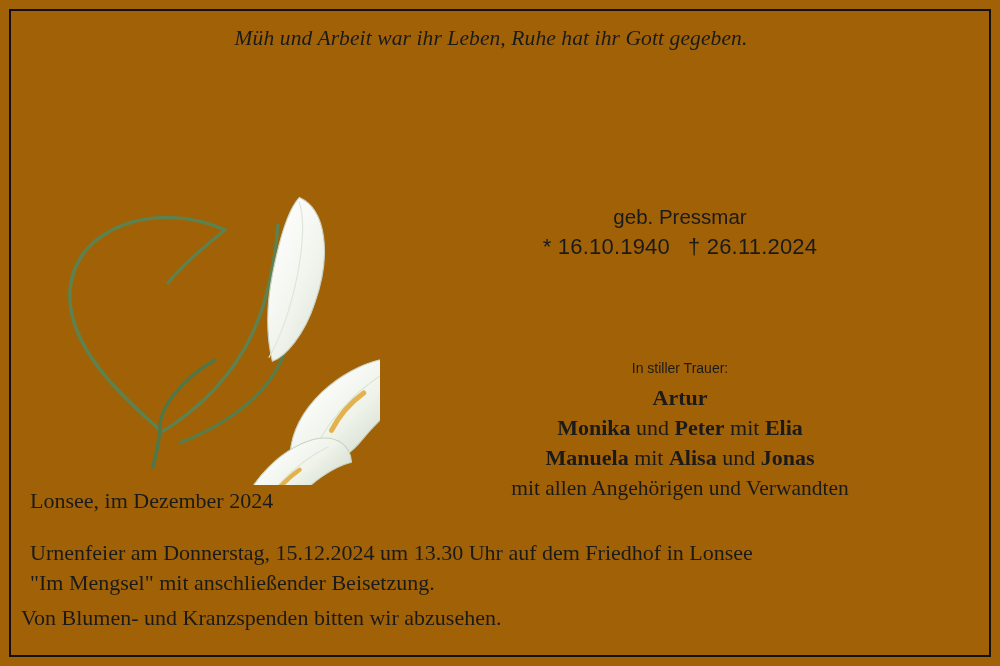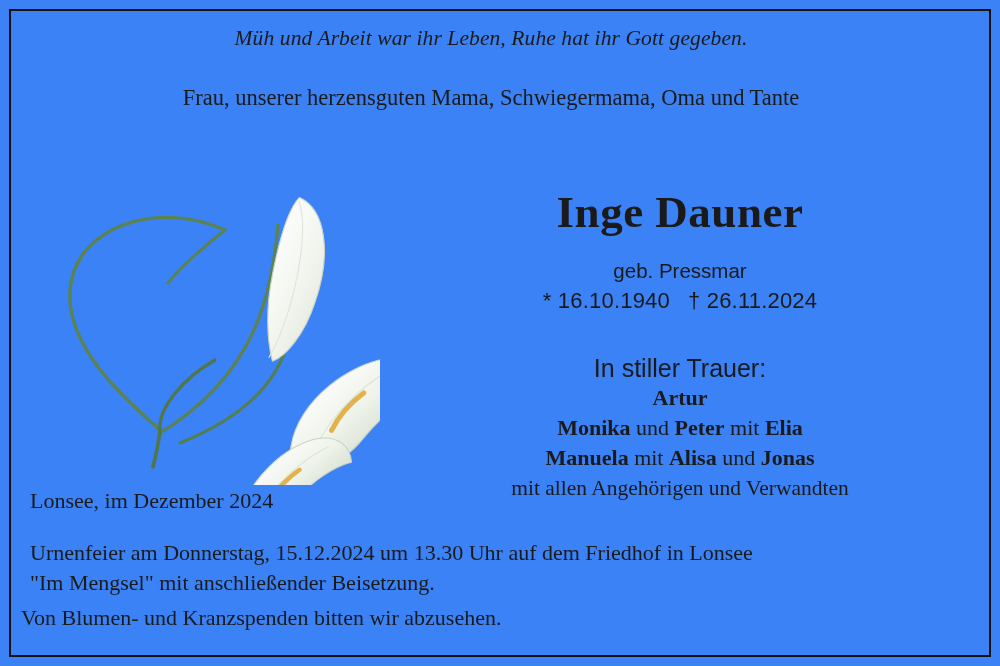--- a/index.html
+++ b/index.html
@@ -11,21 +11,21 @@
     width: 1000px;
     height: 666px;
     font-family: "Liberation Serif", serif;
     color: #1a1a1a;
     overflow: hidden;
   }
   #page {
     position: relative;
     width: 1000px;
     height: 666px;
-    background: #3b82f6;
+    background: #a16207;
     box-sizing: border-box;
   }
   .frame {
     position: absolute;
     left: 9px;
     top: 9px;
     width: 982px;
     height: 648px;
     border: 2px solid #111111;
     box-sizing: border-box;
@@ -95,21 +95,21 @@
   
   .mourners {
     position: absolute;
     left: 400px;
     top: 353px;
     width: 560px;
     text-align: center;
     font-size: 22px;
     line-height: 30px;
   }
-  .mourners .lead { font-family: "Liberation Sans", sans-serif; font-size: 25px; }
+  .mourners .lead { font-family: "Liberation Sans", sans-serif; font-size: 14px; }
   .mourners .row { white-space: nowrap; }
   .mourners .row b { font-weight: bold; }
   .mourners .all { font-size: 21.5px; }
 
   
   .place-date {
     position: absolute;
     left: 30px;
     top: 488px;
     font-size: 22px;
@@ -131,21 +131,20 @@
 </style>
 </head>
 <body>
 
 <div id="page">
   <div class="frame"></div>
 
   <div class="motto">Müh und Arbeit war ihr Leben, Ruhe hat ihr Gott gegeben.</div>
 
   <div class="intro">
-    <div>Frau, unserer herzensguten Mama, Schwiegermama, Oma und Tante</div>
   </div>
 
   <div class="artwork">
     <svg width="340" height="330" viewBox="0 0 340 330" xmlns="http://www.w3.org/2000/svg">
       <defs>
         <linearGradient id="petal" x1="0" y1="0" x2="1" y2="1">
           <stop offset="0%" stop-color="#ffffff"></stop>
           <stop offset="55%" stop-color="#f2f5ee"></stop>
           <stop offset="100%" stop-color="#dfe6da"></stop>
         </linearGradient>
@@ -177,21 +176,20 @@
 
       <g transform="translate(178,330) rotate(-26)">
         <path d="M8,38 C28,8 78,-6 110,2 C130,8 136,24 130,38 C112,34 84,38 58,50 C36,60 18,56 8,38 Z" fill="url(#petal2)" stroke="#c9d2c2" stroke-width="1.1"></path>
         <path d="M30,40 C52,24 86,14 116,14" fill="none" stroke="#dde5d6" stroke-width="1.1"></path>
         <path d="M42,36 C54,28 68,24 80,22" fill="none" stroke="#e3b24c" stroke-width="4.4" stroke-linecap="round"></path>
       </g>
     </svg>
   </div>
 
   <div class="name-block">
-    <div class="deceased-name">Inge Dauner</div>
     <div class="maiden-name">geb. Pressmar</div>
     <div class="dates">
       <span>* 16.10.1940</span><span class="sep"></span><span>† 26.11.2024</span>
     </div>
   </div>
 
   <div class="mourners">
     <div class="lead">In stiller Trauer:</div>
     <div class="row">
       <b>Artur</b>

